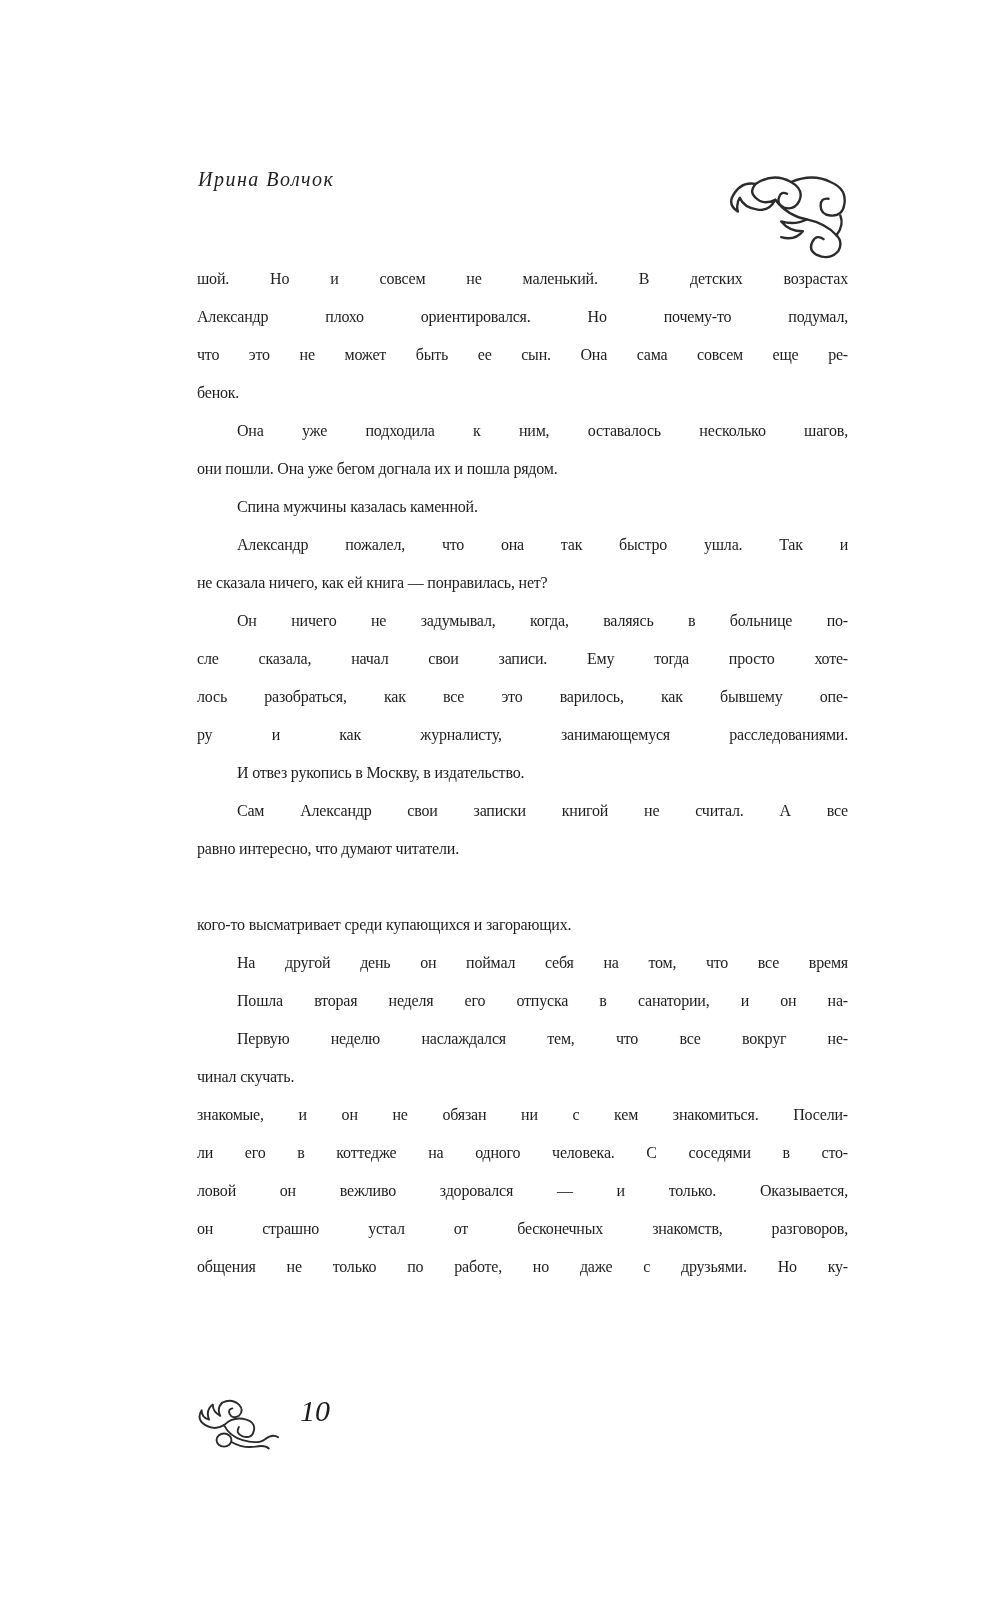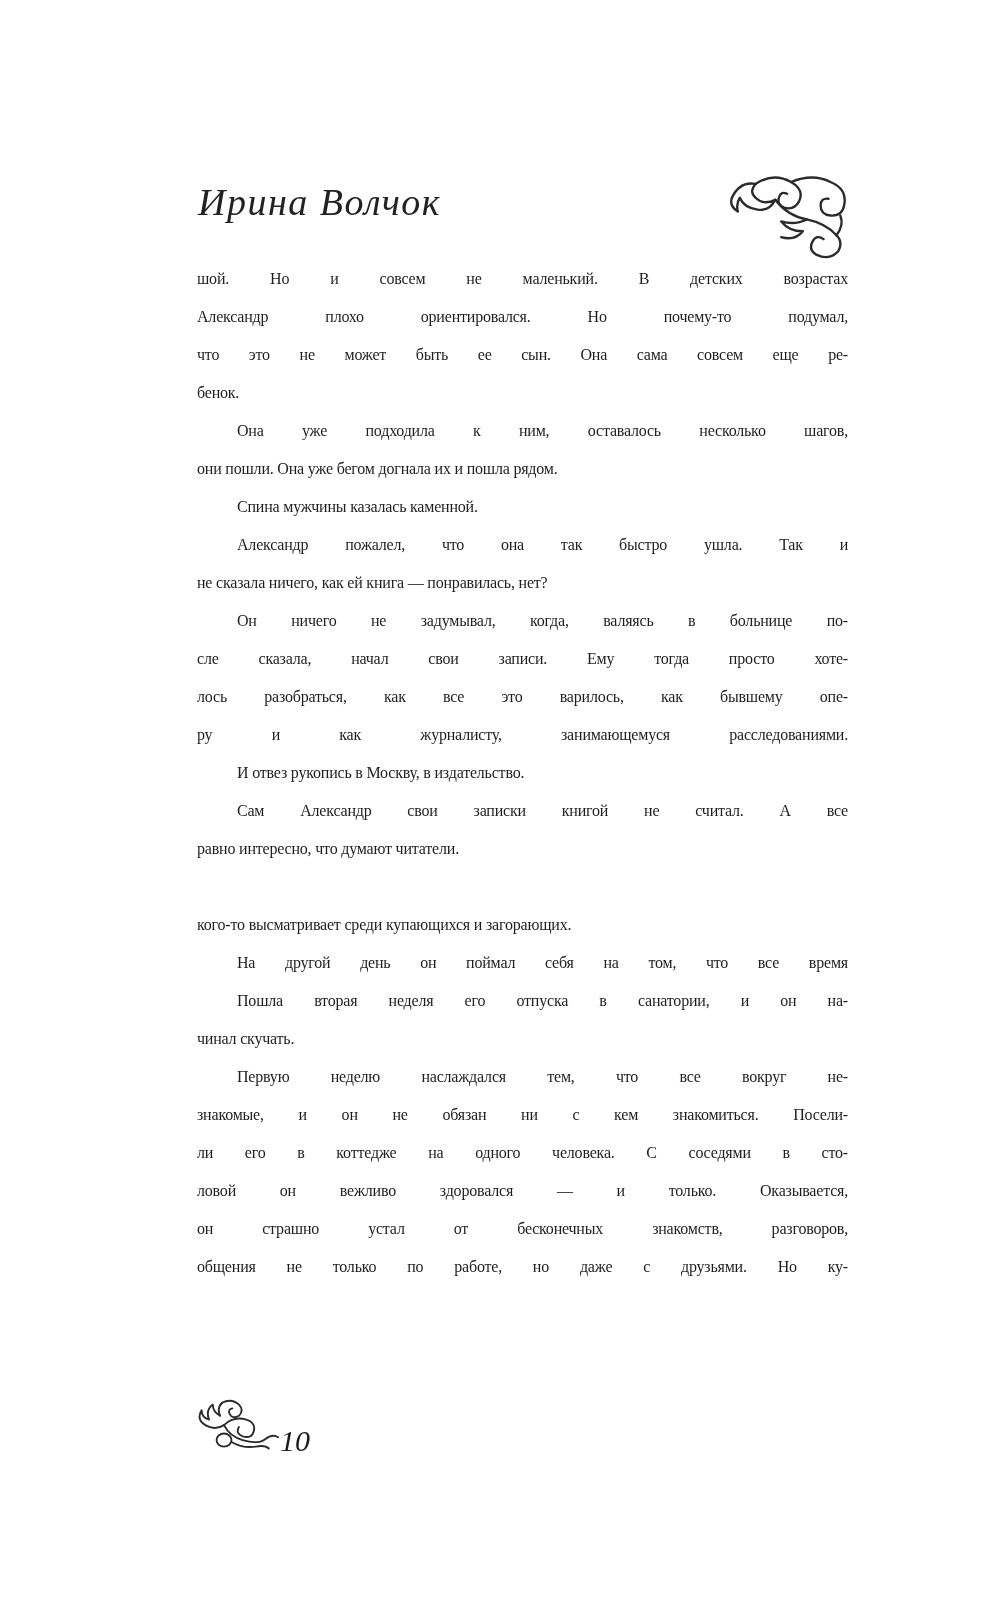--- a/index.html
+++ b/index.html
@@ -16,23 +16,23 @@
     overflow: hidden;
   }
   .page {
     position: absolute;
     inset: 0;
     background: #ffffff;
   }
   .running-head {
     position: absolute;
     left: 198px;
-    top: 180px;
+    top: 168px;
     font-style: italic;
-    font-size: 38px;
+    font-size: 20px;
     letter-spacing: 1.5px;
     color: #222222;
     white-space: nowrap;
   }
   .ornament-top {
     position: absolute;
     left: 726px;
     top: 168px;
     width: 138px;
     height: 94px;
@@ -61,21 +61,22 @@
     text-indent: 40px;
   }
   .spacer-line {
     height: 38px;
   }
   .footer {
     position: absolute;
     left: 196px;
     top: 1396px;
     display: flex;
-    align-items: flex-end;
+    align-items: flex-start;
+    gap: 20px;
   }
   .ornament-bottom {
     width: 84px;
     height: 62px;
   }
   .page-number {
     font-style: italic;
     font-size: 30px;
     line-height: 1;
     padding-bottom: 2px;
@@ -114,22 +115,22 @@
       <div class="line">сле сказала, начал свои записи. Ему тогда просто хоте-</div>
       <div class="line">лось разобраться, как все это варилось, как бывшему опе-</div>
       <div class="line">ру и как журналисту, занимающемуся расследованиями.</div>
       <div class="line last indent">И отвез рукопись в Москву, в издательство.</div>
       <div class="line indent">Сам Александр свои записки книгой не считал. А все</div>
       <div class="line last">равно интересно, что думают читатели.</div>
       <div class="spacer-line"></div>
       <div class="line last">кого-то высматривает среди купающихся и загорающих.</div>
       <div class="line indent">На другой день он поймал себя на том, что все время</div>
       <div class="line indent">Пошла вторая неделя его отпуска в санатории, и он на-</div>
+      <div class="line indent">Первую неделю наслаждался тем, что все вокруг не-</div>
       <div class="line last">чинал скучать.</div>
-      <div class="line indent">Первую неделю наслаждался тем, что все вокруг не-</div>
       <div class="line">знакомые, и он не обязан ни с кем знакомиться. Посели-</div>
       <div class="line">ли его в коттедже на одного человека. С соседями в сто-</div>
       <div class="line">ловой он вежливо здоровался — и только. Оказывается,</div>
       <div class="line">он страшно устал от бесконечных знакомств, разговоров,</div>
       <div class="line">общения не только по работе, но даже с друзьями. Но ку-</div>
     </div>
 
   <div class="footer">
     <svg class="ornament-bottom" viewBox="0 0 90 64" xmlns="http://www.w3.org/2000/svg">
       <g fill="none" stroke="#2b2b2b" stroke-width="2" stroke-linecap="round" stroke-linejoin="round">

